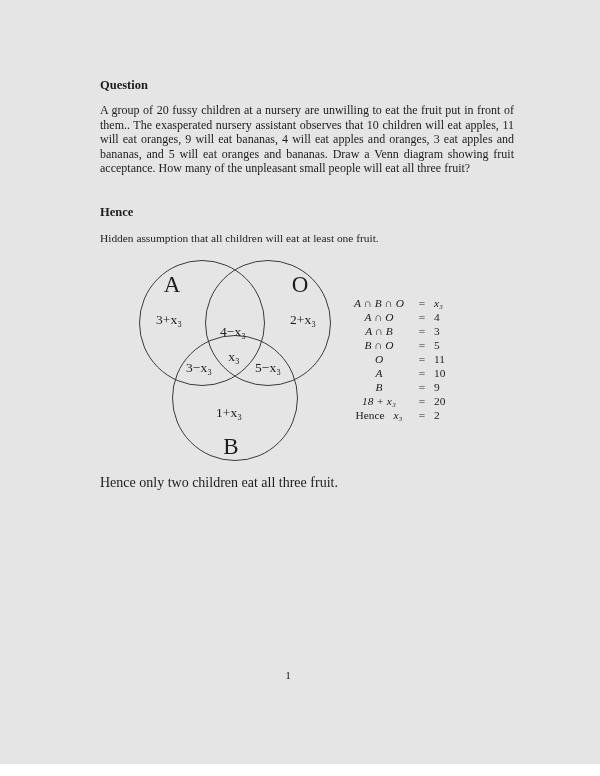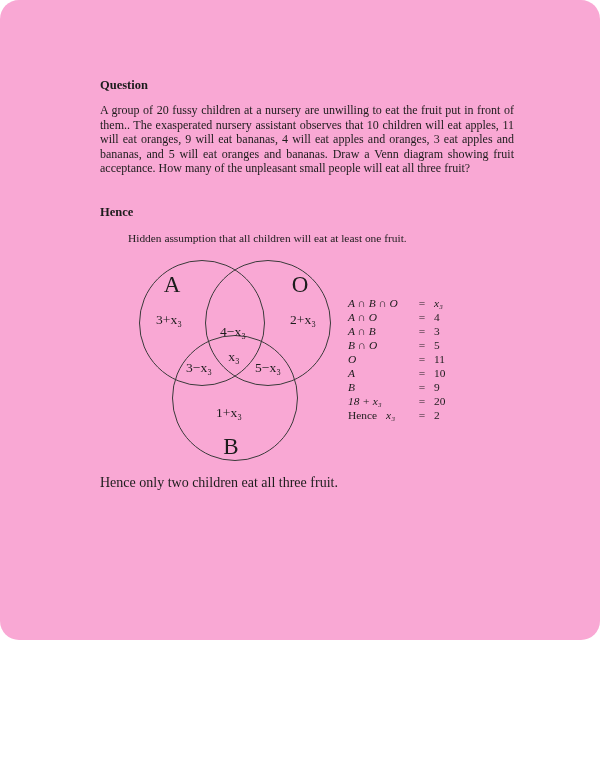--- a/index.html
+++ b/index.html
@@ -3,26 +3,25 @@
 <meta charset="utf-8">
 <style>
   html, body {
     margin: 0;
     padding: 0;
     background: #ffffff;
   }
   .page {
     position: relative;
     width: 600px;
-    height: 640px;
-    background: #f9a8d4;
+    height: 764px;
+    background: #e5e5e5;
     font-family: "Liberation Serif", "DejaVu Serif", serif;
     color: #1c1c1c;
     overflow: hidden;
-    border-radius: 19px;
   }
   .heading {
     position: absolute;
     left: 100px;
     font-weight: bold;
     font-size: 12.5px;
   }
   .q-heading { top: 78px; }
   .a-heading { top: 205px; }
   .q-body {
@@ -32,21 +31,20 @@
     width: 414px;
     font-size: 12px;
     line-height: 14.6px;
     text-align: justify;
   }
   .a-assumption {
     position: absolute;
     left: 100px;
     top: 232px;
     font-size: 11.4px;
-    margin-left: 28px;
   }
   .conclusion {
     position: absolute;
     left: 100px;
     top: 475px;
     font-size: 14px;
   }
   .page-number {
     position: absolute;
     left: 281px;
@@ -98,21 +96,21 @@
     left: 348px;
     top: 296px;
     font-size: 11.4px;
   }
   .eq-row {
     display: grid;
     grid-template-columns: 62px 24px 38px;
     line-height: 14px;
   }
   .eq-lhs {
-    text-align: left;
+    text-align: center;
     font-style: italic;
     white-space: nowrap;
   }
   .eq-prefix { font-style: normal; }
   .eq-prefix:not(:empty) { margin-right: 9px; }
   .eq-eq { text-align: center; }
   .eq-rhs { text-align: left; }
   .eq-rhs.it { font-style: italic; }
 </style>
 </head>

